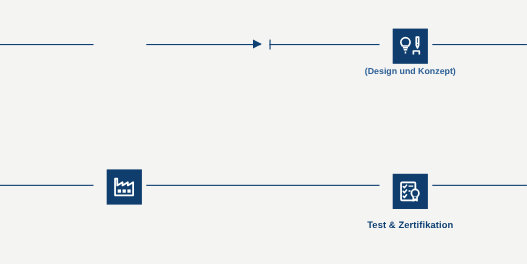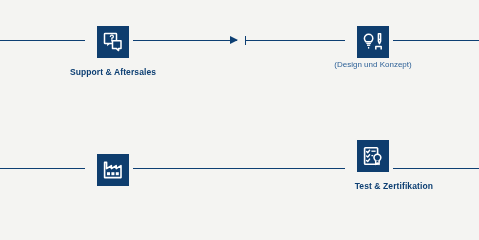--- a/index.html
+++ b/index.html
@@ -64,32 +64,32 @@
   .node-label {
     margin-top: 9px;
     font-size: 8.5px;
     font-weight: bold;
     color: #0d3f73;
     letter-spacing: 0.1px;
     line-height: 11px;
   }
   .node-sub {
     font-size: 8px;
-    font-weight: normal;
+    font-weight: bold;
     color: #2f6298;
     line-height: 11px;
     margin-top: 1px;
   }
   .node-sub:empty { display: none; }
 
   
   #node-support      { left: 53px;  top: 26px; }
   #node-technologie  { left: 313px; top: 26px; }
   #node-produktion   { left: 53px;  top: 154px; }
-  #node-test         { left: 313px; top: 140px; text-align: right; }
+  #node-test         { left: 313px; top: 158px; }
 </style>
 </head>
 <body>
 
 <div class="diagram">
 
   <div class="line" style="left:0px; top:40px; width:85px;"></div>
 
   <div class="line" style="left:133px; top:40px; width:104px;"></div>
   <div class="arrow-head" style="left:230px; top:36px;"></div>
@@ -98,33 +98,20 @@
   <div class="line" style="left:245px; top:40px; width:100px;"></div>
 
   <div class="line" style="left:393px; top:40px; width:86px;"></div>
 
   <div class="line" style="left:0px; top:168px; width:85px;"></div>
 
   <div class="line" style="left:133px; top:168px; width:212px;"></div>
 
   <div class="line" style="left:393px; top:168px; width:86px;"></div>
 
-  <div class="node" id="node-support">
-    <div class="icon-box">
-      <svg width="22" height="22" viewBox="0 0 22 22">
-        <rect x="2.5" y="2.5" width="12" height="10" rx="0.6" fill="none" stroke="#ffffff" stroke-width="1.5"></rect>
-        <path d="M5.2 12.5 L5.2 15.2 L8.0 12.5 Z" fill="#ffffff"></path>
-        <path d="M8.4 5.3 a1.5 1.5 0 1 1 1.5 1.9 l0 1.1" fill="none" stroke="#ffffff" stroke-width="1.3" stroke-linecap="round"></path>
-        <rect x="9.2" y="9.0" width="1.4" height="1.4" fill="#ffffff"></rect>
-        <path d="M10.5 9.8 L19.0 9.8 L19.0 17.4 L16.6 17.4 L16.6 19.6 L14.2 17.4 L10.5 17.4 Z" fill="#0e3d6e" stroke="#ffffff" stroke-width="1.5" stroke-linejoin="round"></path>
-      </svg>
-    </div>
-    <div class="node-label">Support &amp; Aftersales</div>
-
-  </div>
 
   <div class="node" id="node-technologie">
     <div class="icon-box">
       <svg width="22" height="22" viewBox="0 0 22 22">
         <path d="M6.6 3.2 a4.2 4.2 0 0 1 4.2 4.2 c0 1.7 -1.0 2.6 -1.5 3.4 l-5.4 0 c-0.5 -0.8 -1.5 -1.7 -1.5 -3.4 a4.2 4.2 0 0 1 4.2 -4.2 z" fill="none" stroke="#ffffff" stroke-width="1.5"></path>
         <line x1="4.3" y1="12.4" x2="8.9" y2="12.4" stroke="#ffffff" stroke-width="1.4"></line>
         <line x1="5.0" y1="14.2" x2="8.2" y2="14.2" stroke="#ffffff" stroke-width="1.4"></line>
         <line x1="6.6" y1="15.9" x2="6.6" y2="17.6" stroke="#ffffff" stroke-width="1.3"></line>
         <path d="M16.4 2.8 L18.6 2.8 L18.6 10.2 L17.5 12.6 L16.4 10.2 Z" fill="none" stroke="#ffffff" stroke-width="1.5" stroke-linejoin="round"></path>
         <line x1="16.4" y1="8.4" x2="18.6" y2="8.4" stroke="#ffffff" stroke-width="1.3"></line>

